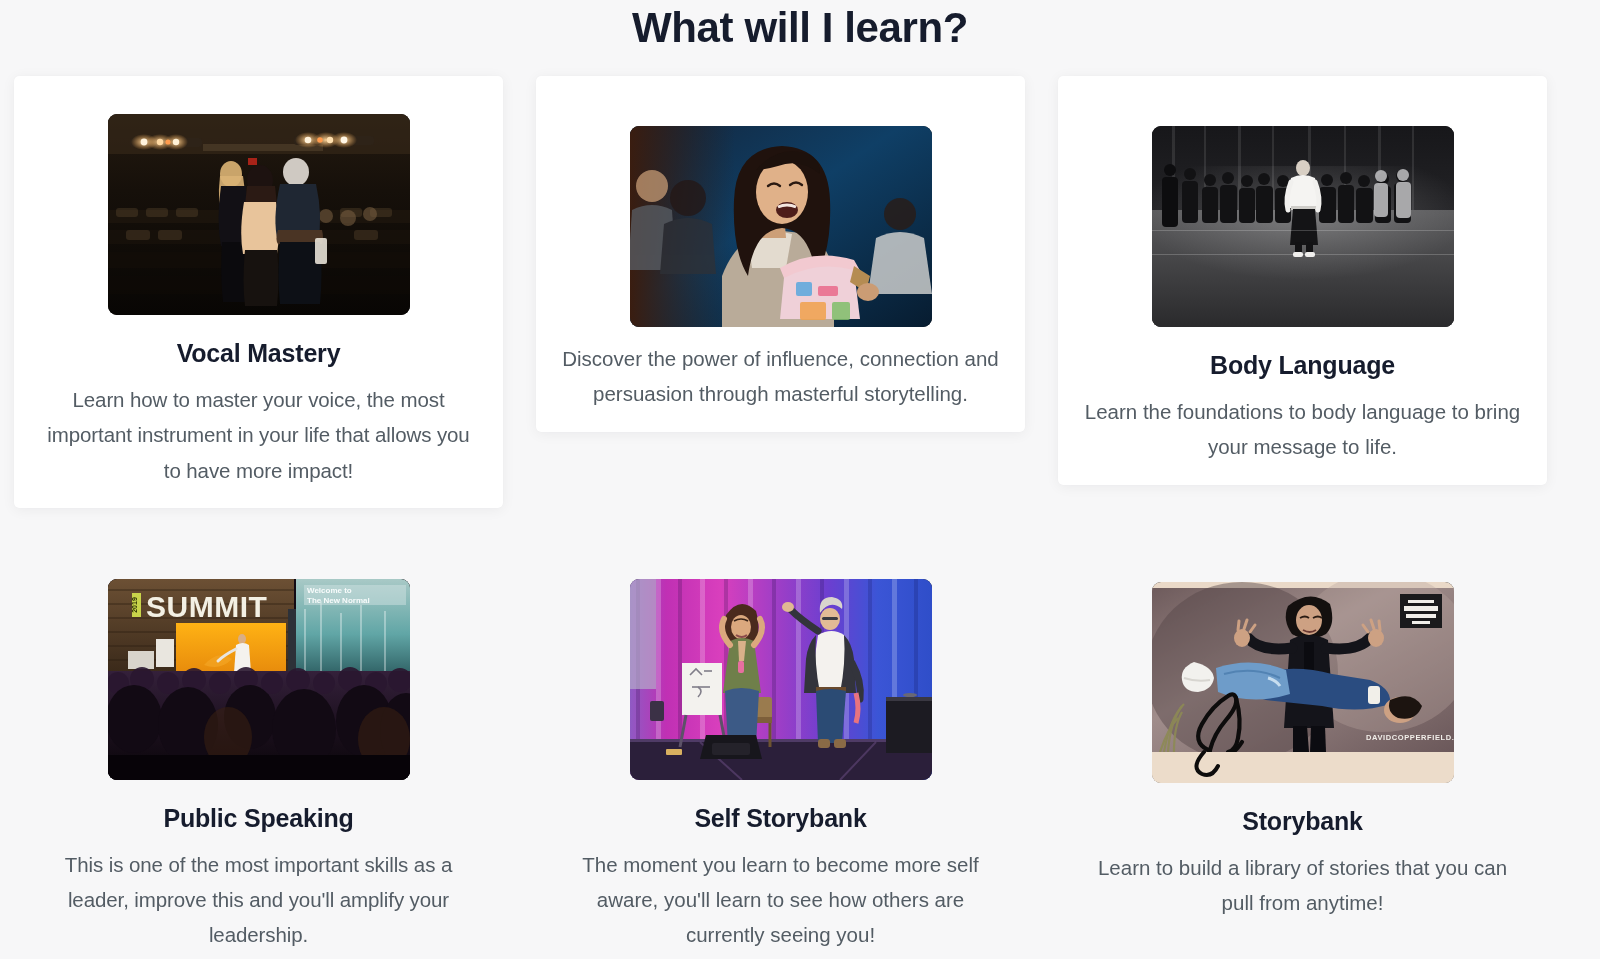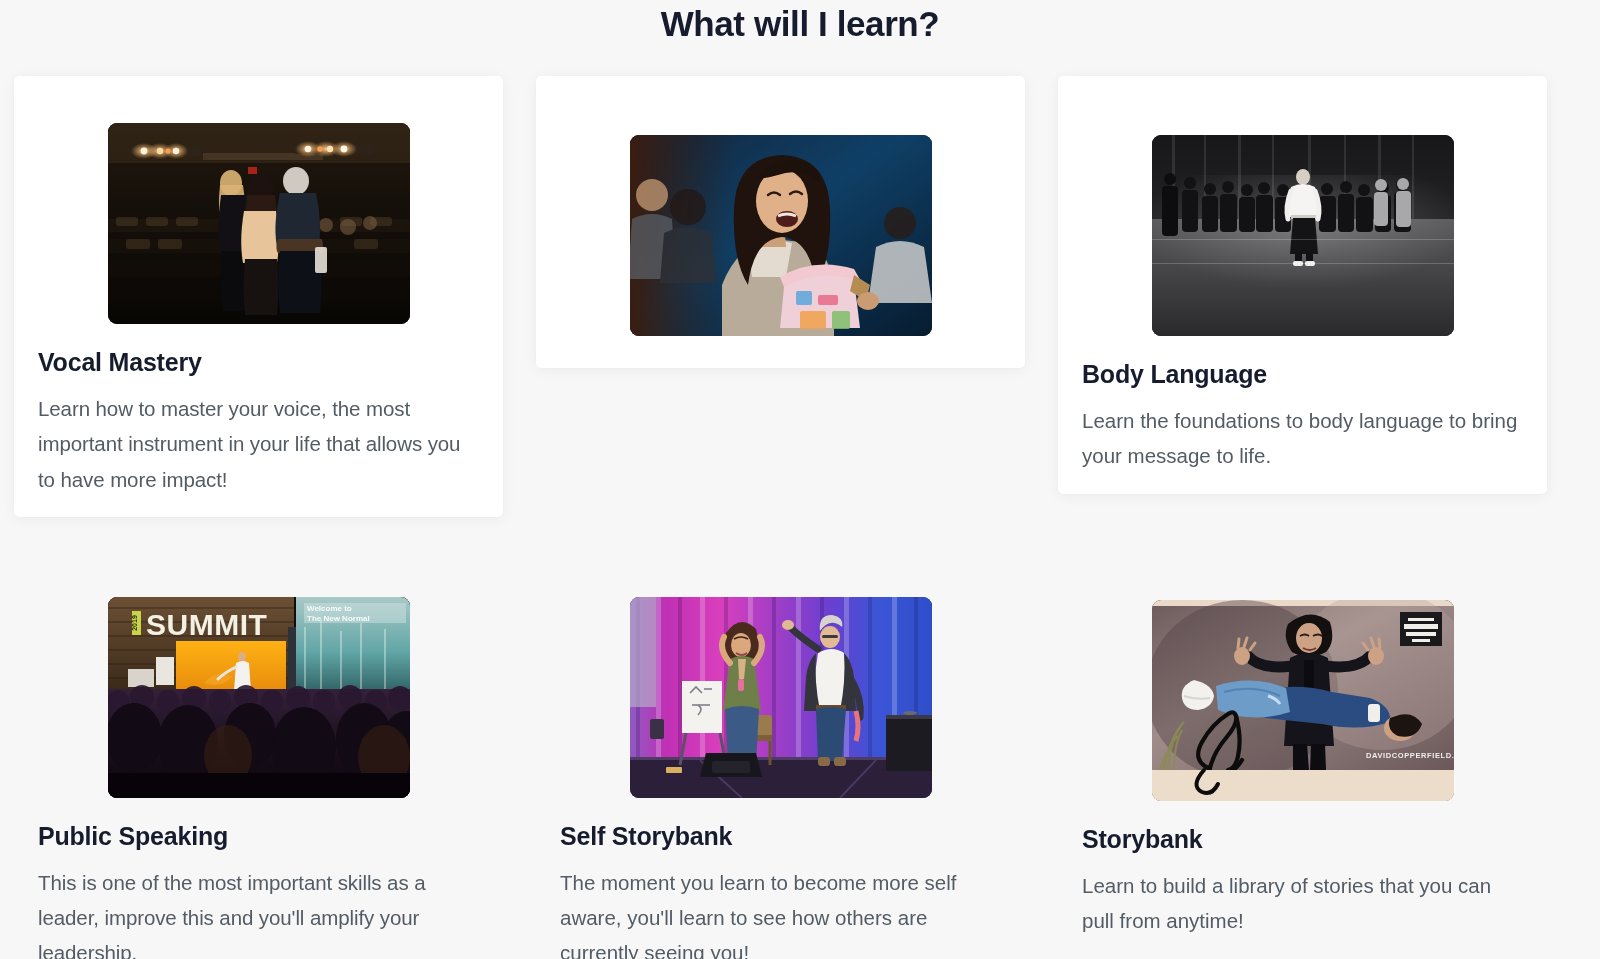--- a/index.html
+++ b/index.html
@@ -23,21 +23,21 @@
     background: #f7f7f8;
   }
 
   
   .section-title {
     position: absolute;
     top: 4px;
     left: 0;
     width: 1600px;
     text-align: center;
-    font-size: 35px;
+    font-size: 42px;
     font-weight: 700;
     letter-spacing: -0.4px;
     color: #161c2d;
   }
 
   
   .grid {
     position: absolute;
     top: 76px;
     left: 14px;
@@ -47,27 +47,28 @@
     column-gap: 33px;
     row-gap: 33px;
   }
 
   .card {
     background: #ffffff;
     border-radius: 5px;
     box-shadow: 0 2px 14px rgba(20, 24, 40, 0.055),
                 0 0 1px rgba(20, 24, 40, 0.05);
     padding: 35px 24px 20px 24px;
+    text-align: center;
     align-self: start;
   }
 
   .card-media {
     width: 302px;
     height: 201px;
-    margin: 12px auto;
+    margin: 3px auto;
     border-radius: 9px;
     overflow: hidden;
     position: relative;
     background: #111;
   }
 
   .card-media svg { display: block; width: 100%; height: 100%; }
 
   .card-title {
     margin-top: 23px;
@@ -240,20 +241,21 @@
             <rect x="166" y="156" width="16" height="14" rx="2" fill="#5aa7dd"></rect>
             <rect x="188" y="160" width="20" height="10" rx="2" fill="#e96a8b"></rect>
             <rect x="170" y="176" width="26" height="18" rx="2" fill="#f0a14d"></rect>
             <rect x="202" y="176" width="18" height="18" rx="2" fill="#7fbf6a"></rect>
           </g>
           <path d="M224 140 l16 10 -4 16 -16 -10 z" fill="#b58c52"></path>
 
           <ellipse cx="238" cy="166" rx="11" ry="9" fill="#cb9c74"></ellipse>
         </svg>
       </div>
+      <p class="card-desc">Discover the power of influence, connection and persuasion through masterful storytelling.</p>
     </div>
 
     <div class="card c3">
       <div class="card-media">
         <svg viewBox="0 0 302 201" preserveAspectRatio="none">
           <defs>
             <linearGradient id="blbg" x1="0" y1="0" x2="0" y2="1">
               <stop offset="0%" stop-color="#17171a"></stop>
               <stop offset="46%" stop-color="#242427"></stop>
               <stop offset="100%" stop-color="#3b3b3d"></stop>

